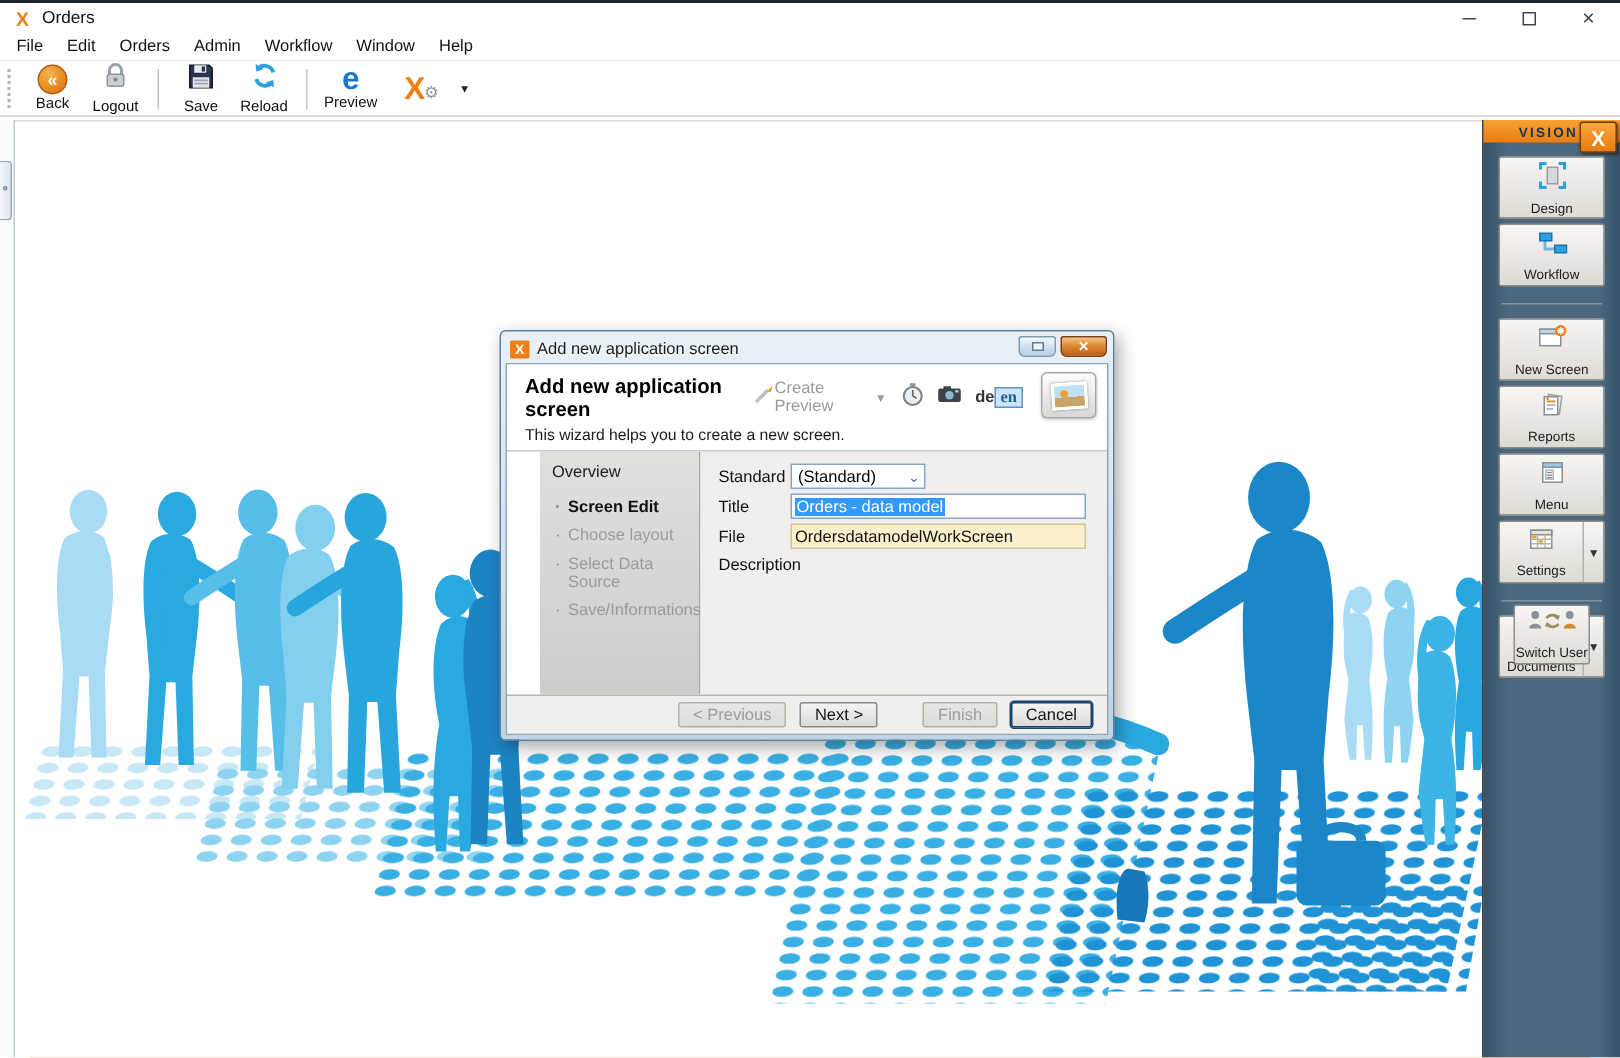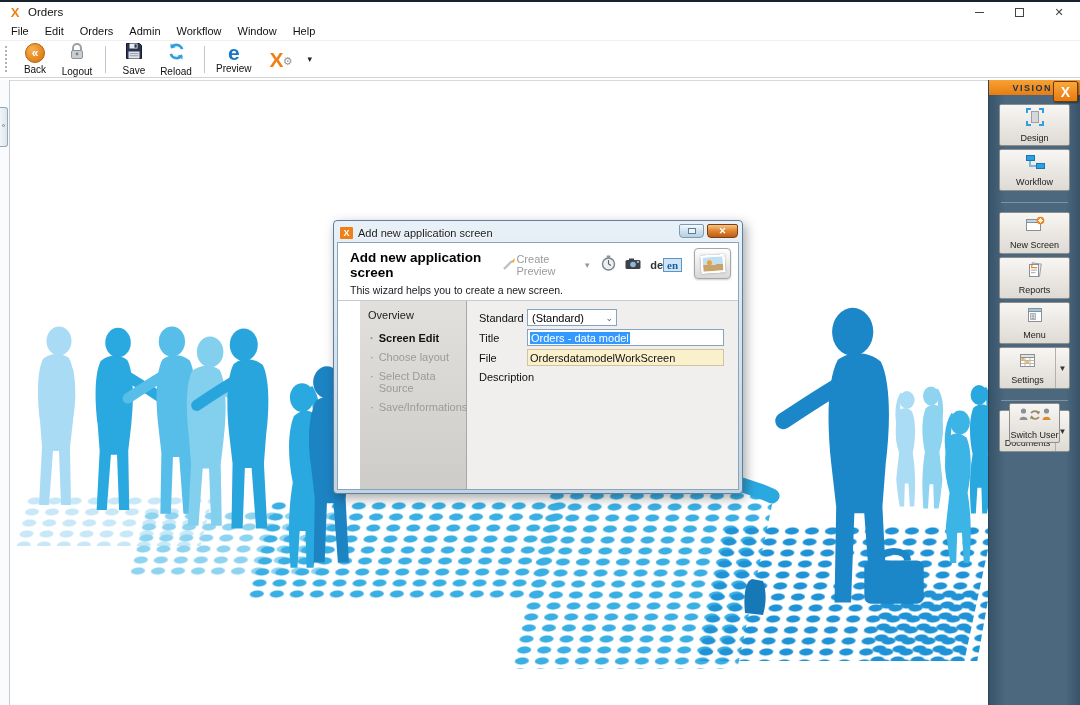--- a/index.html
+++ b/index.html
@@ -510,18 +510,24 @@
               <div class="tinput cream">
                 <span>OrdersdatamodelWorkScreen</span>
               </div>
             </div>
             <div class="frow top">
               <label>Description</label>
             </div>
           </div>
         </div>
 
+        <div class="dlg-footer">
+          <span class="btn wide disabled">&lt; Previous</span>
+          <span class="btn">Next &gt;</span>
+          <span class="btn disabled btn-spacer">Finish</span>
+          <span class="btn focused">Cancel</span>
+        </div>
 
       </div>
     </div>
 
   </div>
 </div>
 
 </body></html>

